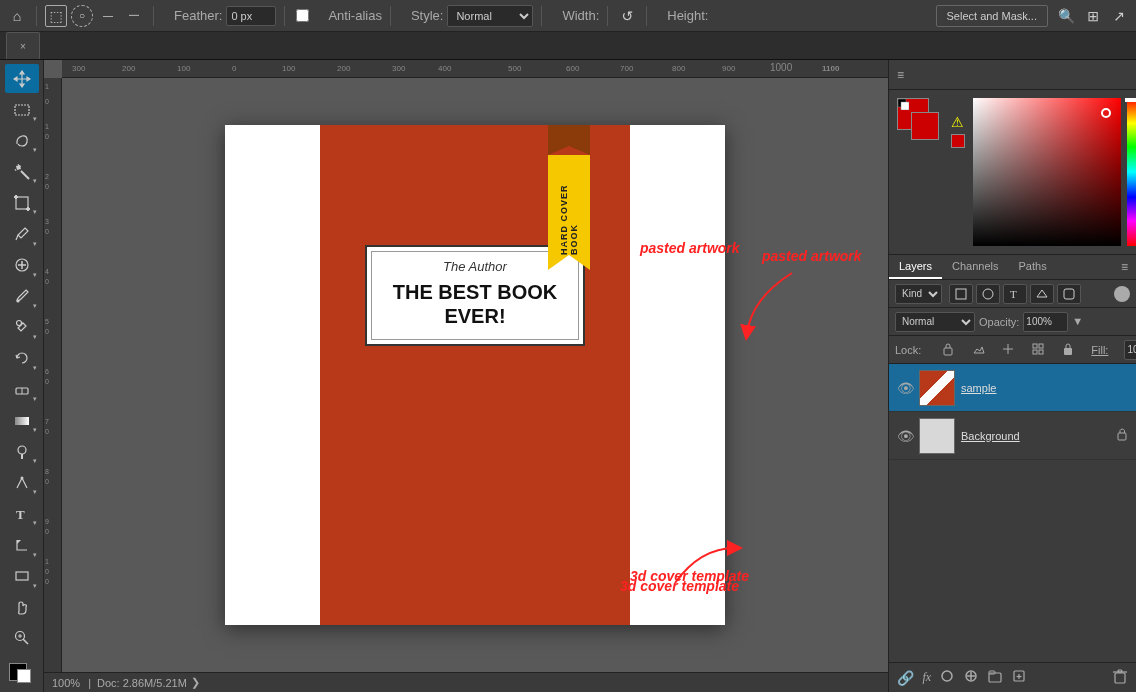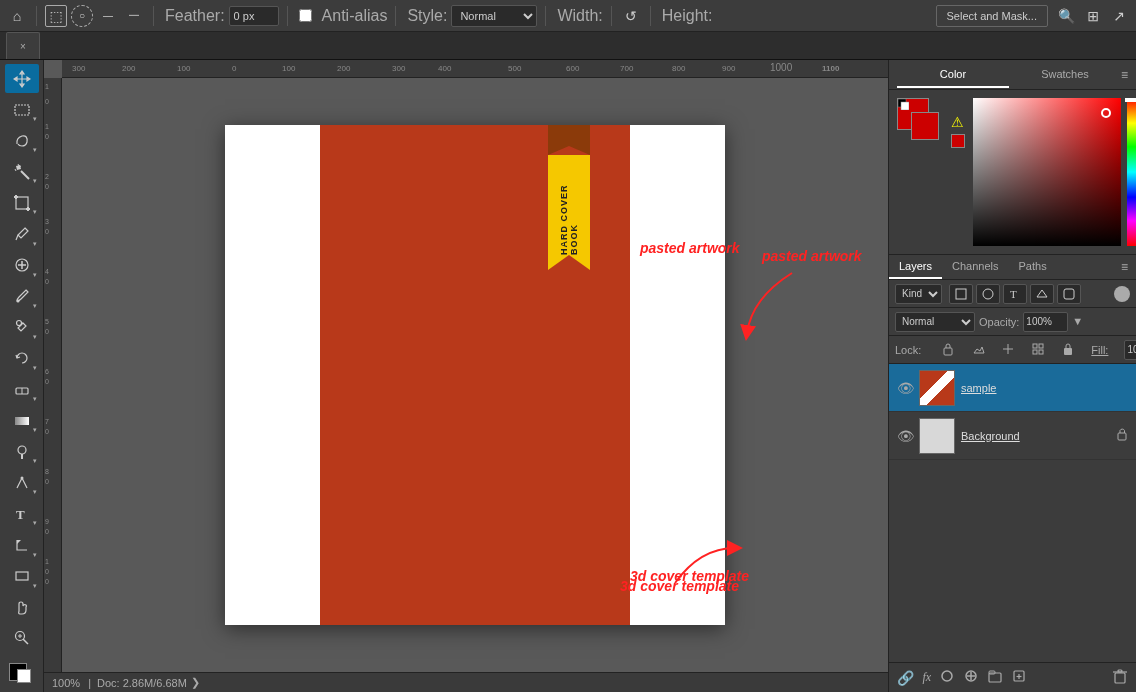--- a/index.html
+++ b/index.html
@@ -5,21 +5,21 @@
     * { box-sizing: border-box; margin: 0; padding: 0; }
     body { width: 1136px; height: 692px; overflow: hidden; background: #3c3c3c; font-family: 'Arial', sans-serif; font-size: 12px; color: #ccc; }
 
     
     #toolbar {
       width: 100%; height: 32px; background: #3c3c3c; border-bottom: 1px solid #222;
       display: flex; align-items: center; padding: 0 6px; gap: 4px;
     }
     .toolbar-icon { width: 22px; height: 22px; display: flex; align-items: center; justify-content: center; cursor: pointer; border-radius: 2px; color: #ccc; font-size: 14px; }
     .toolbar-sep { width: 1px; height: 20px; background: #555; margin: 0 4px; }
-    .toolbar-label { color: #aaa; font-size: 16px; margin-left: 3px; }
+    .toolbar-label { color: #aaa; font-size: 13px; margin-left: 12px; }
     .toolbar-input { background: #2a2a2a; border: 1px solid #555; color: #ccc; height: 20px; width: 50px; font-size: 11px; padding: 0 4px; border-radius: 2px; }
     .toolbar-checkbox { margin: 0 3px; }
     .toolbar-select { background: #2a2a2a; border: 1px solid #555; color: #ccc; height: 22px; font-size: 11px; padding: 0 4px; border-radius: 2px; }
     .select-mask-btn { background: #3c3c3c; border: 1px solid #666; color: #ccc; height: 22px; padding: 0 10px; font-size: 11px; border-radius: 2px; cursor: pointer; margin-left: auto; }
 
     
     #tabbar {
       width: 100%; height: 28px; background: #2d2d2d; border-bottom: 1px solid #111;
       display: flex; align-items: stretch; padding: 0 6px;
     }
@@ -399,47 +399,50 @@
 
     <div id="canvas-content">
 
       <div class="book-canvas">
 
         <div class="book-left-panel"></div>
         <div class="book-right-panel"></div>
 
         <div class="book-main">
 
+          <div class="book-title-box">
+            <div class="book-author">The Author</div>
+            <div class="book-title">
+              <span>THE BEST BOOK</span><br>
+              <span>EVER!</span>
+            </div>
+          </div>
 
           <div class="book-ribbon">
             <div class="ribbon-corner"></div>
             <div class="ribbon-body">
               <span class="ribbon-text">HARD COVER BOOK</span>
             </div>
           </div>
         </div>
       </div>
     </div>
 
     <div id="status-bar" style="position:absolute;bottom:0;left:0;right:0;height:20px;">
       <span class="status-zoom">100%</span>
       <span style="margin-right:6px;">|</span>
-      <span class="status-doc">Doc: 2.86M/6.68M</span>
+      <span class="status-doc">Doc: 2.86M/5.21M</span>
       <span class="status-arrow" style="margin-left:4px;">❯</span>
     </div>
   </div>
 
   <div id="right-panel">
 
     <div id="color-panel">
       <div class="panel-header">
-        <div class="color-tabs" style="flex:1;border:none;">
-          <div class="color-tab active">Color</div>
-          <div class="color-tab">Swatches</div>
-        </div>
         <span class="panel-menu-icon">≡</span>
       </div>
       <div class="color-body">
         <div style="display:flex;align-items:flex-start;gap:8px;">
 
           <div style="position:relative;width:46px;height:46px;flex-shrink:0;">
             <div style="position:absolute;top:0;left:0;width:32px;height:32px;background:#cc0000;border:1px solid #888;cursor:pointer;"></div>
             <div style="position:absolute;top:14px;left:14px;width:28px;height:28px;background:#cc0000;border:1px solid #888;cursor:pointer;"></div>
             <div style="position:absolute;top:0;left:0;width:12px;height:12px;">
               <svg width="12" height="12">

